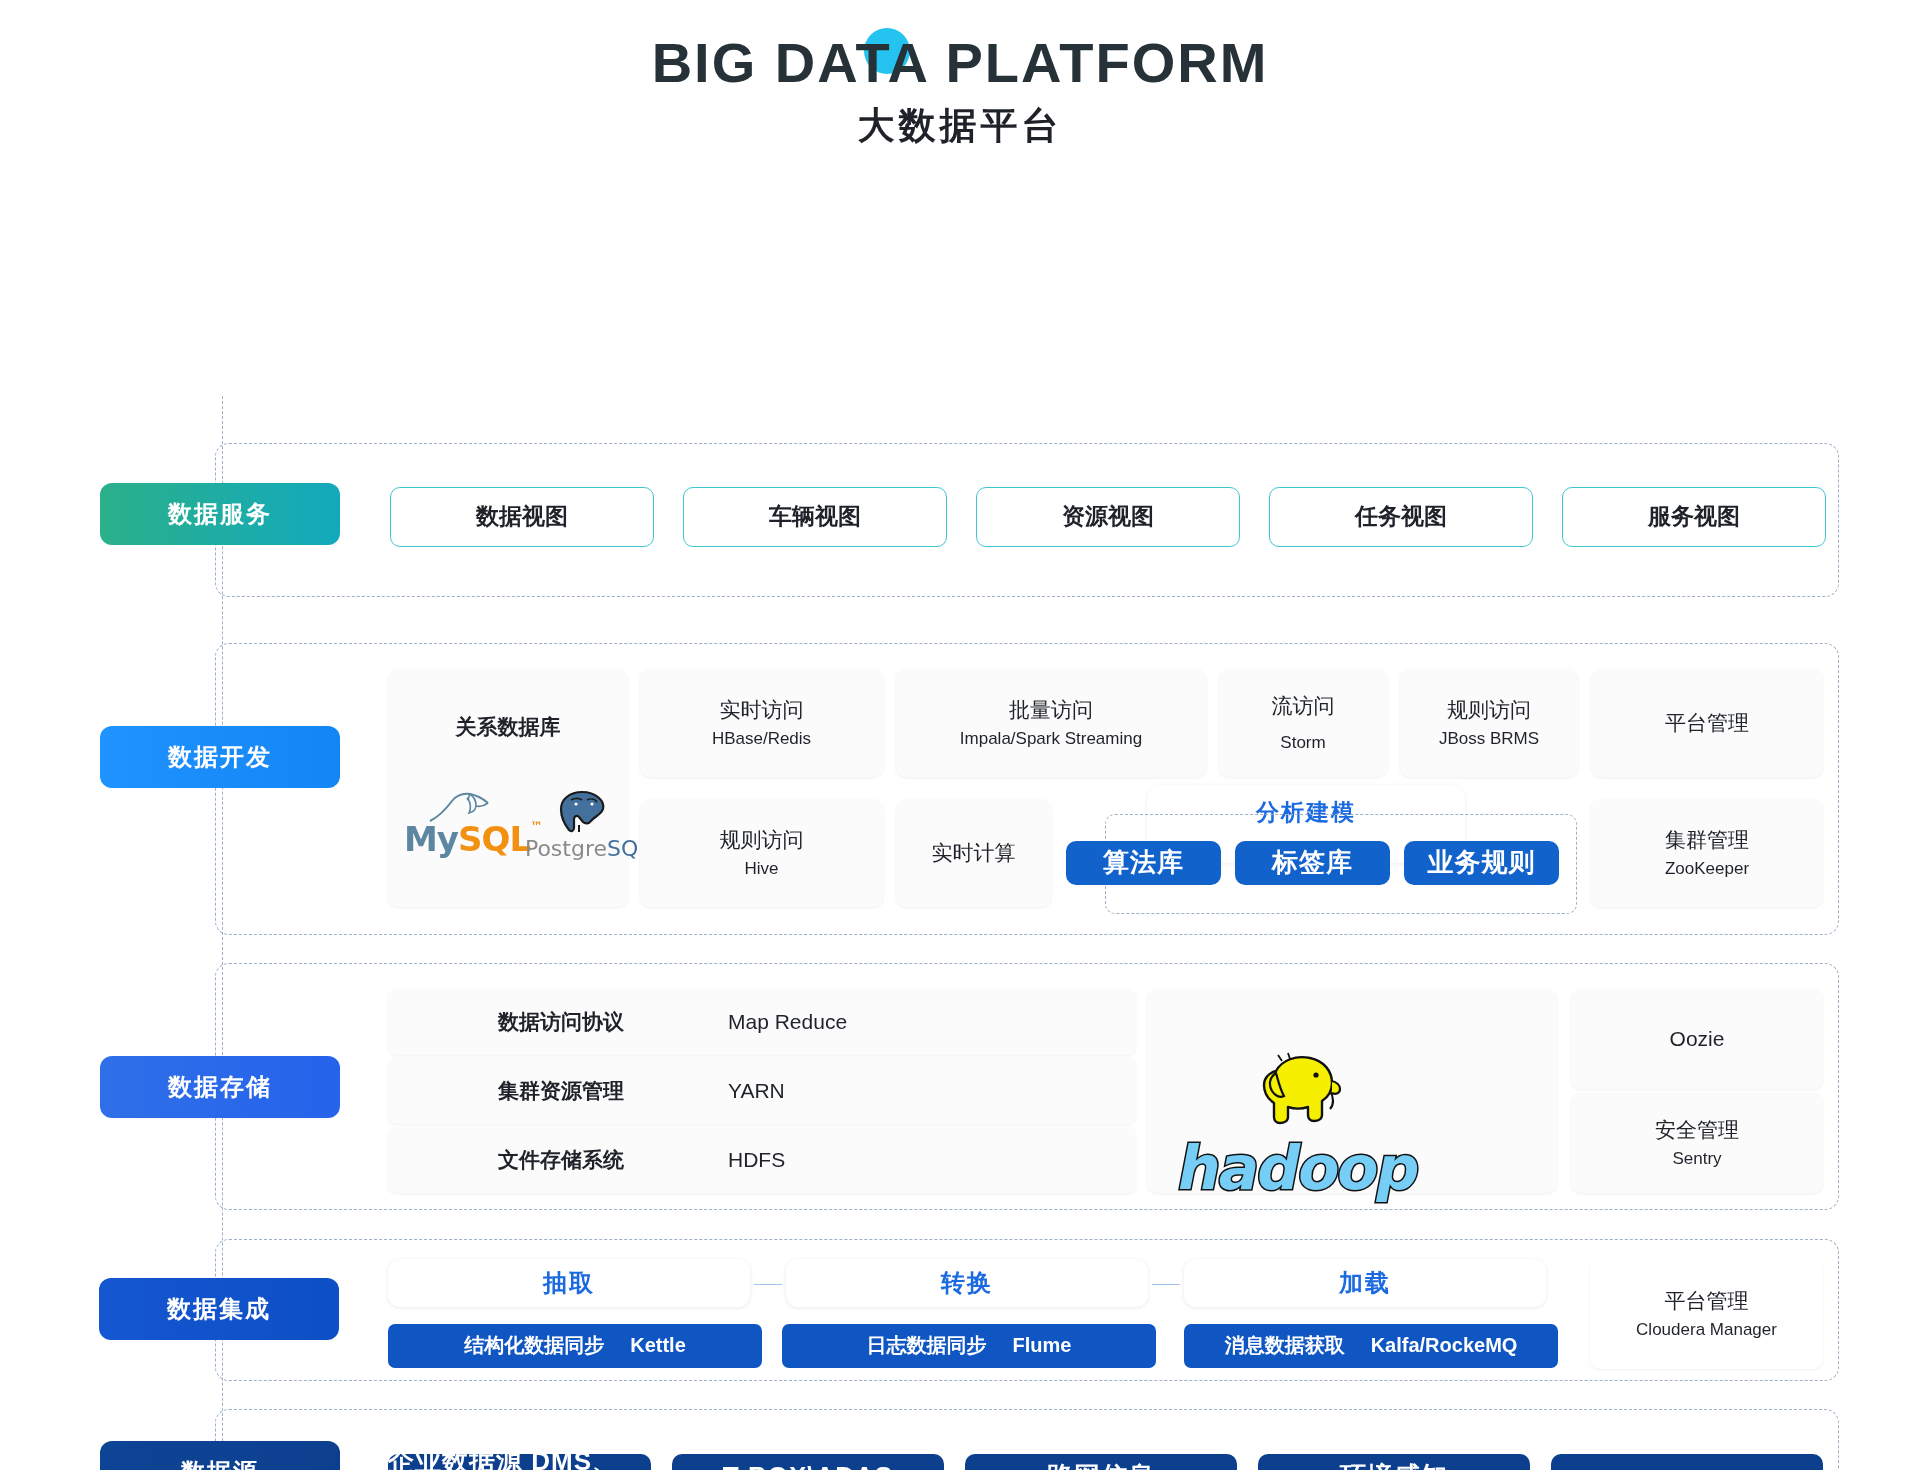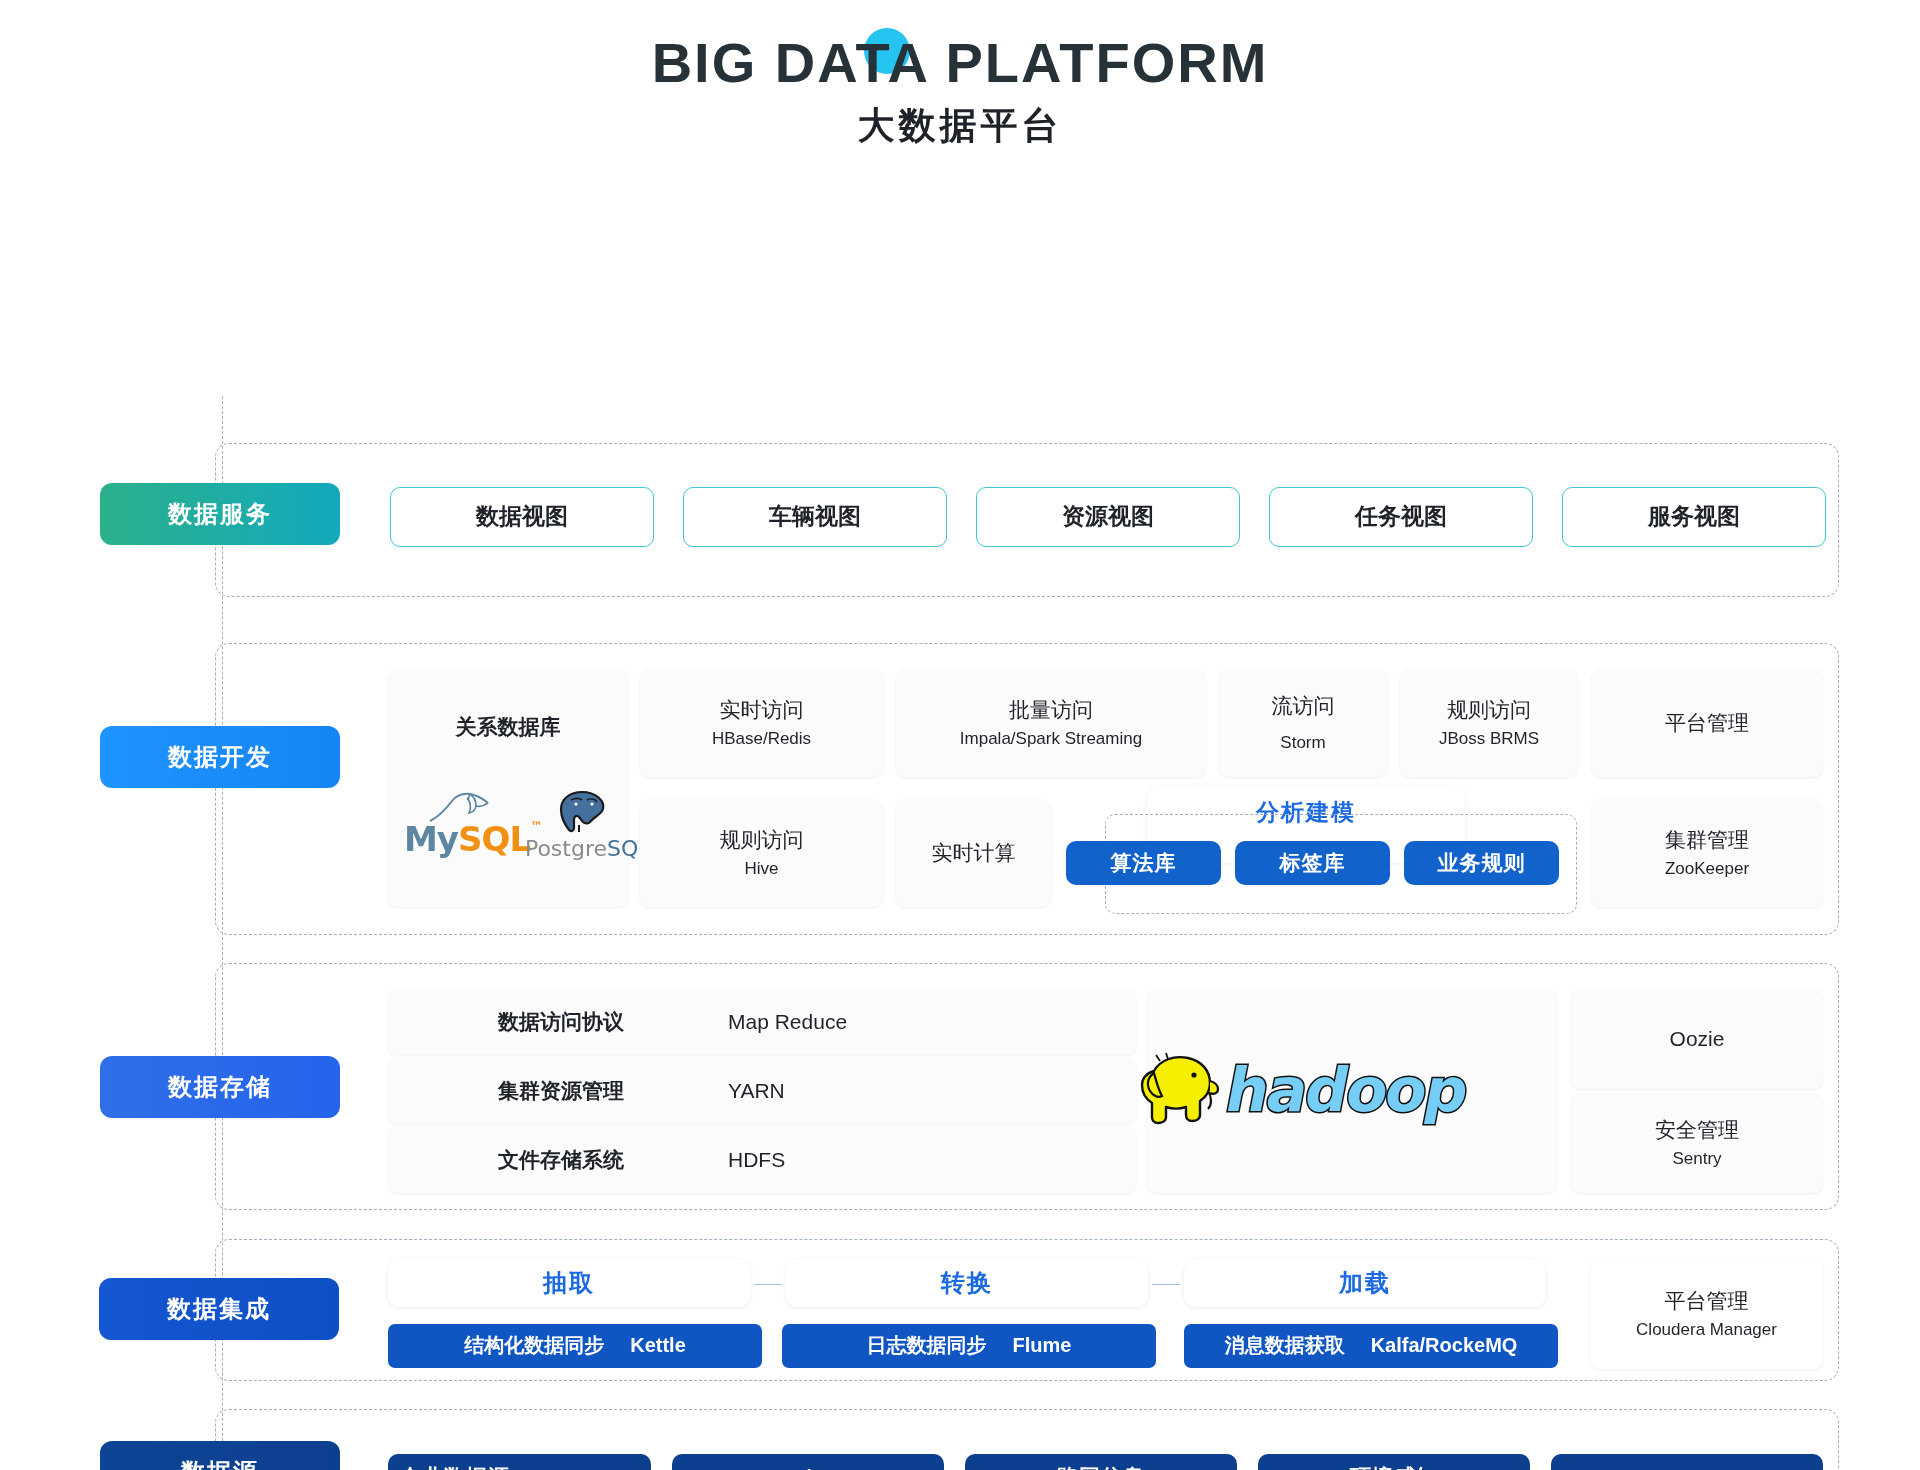--- a/index.html
+++ b/index.html
@@ -58,21 +58,21 @@
 
   .view-box{
     position:absolute;background:#fff;border:1.6px solid #3fc6d4;border-radius:10px;
     display:flex;align-items:center;justify-content:center;
     font-size:23px;font-weight:700;color:#1f2329;
   }
 
   .pill{
     position:absolute;background:#1262cc;border-radius:10px;
     display:flex;align-items:center;justify-content:center;
-    color:#fff;font-size:21px;font-weight:700;letter-spacing:1px;
+    color:#fff;font-size:26px;font-weight:700;letter-spacing:1px;
   }
   .pill.navy{background:#0d3f8f;}
 
   .kv-row{
     position:absolute;background:#fbfbfc;border-radius:8px;
     box-shadow:0 1px 3px rgba(16,24,40,.06);
     display:flex;align-items:center;font-size:21px;
   }
   .kv-row .k{position:absolute;left:110px;font-weight:700;}
   .kv-row .v{position:absolute;left:340px;}
@@ -260,21 +260,21 @@
   <div class="kv-row" style="left:388px;top:907px;width:748px;height:66px;">
     <span class="k">集群资源管理</span>
     <span class="v">YARN</span>
   </div>
   <div class="kv-row" style="left:388px;top:976px;width:748px;height:66px;">
     <span class="k">文件存储系统</span>
     <span class="v">HDFS</span>
   </div>
 
   <div class="card" style="left:1147px;top:838px;width:410px;height:204px;"></div>
-  <div class="hadoop-wrap" style="left:1130px;top:900px;">
+  <div class="hadoop-wrap" style="left:1178px;top:900px;flex-direction:column;">
     <svg width="92" height="78" viewBox="0 0 92 78">
       <path d="M24 20 C30 9 44 4 58 7 C72 10 80 20 80 32 C80 40 76 46 70 50
                L70 64 C70 68 66 70 62 70 C58 70 56 67 56 64 L56 56
                C50 58 42 58 36 56 L36 66 C36 70 32 72 28 72 C24 72 22 69 22 66
                L22 52 C16 48 12 42 12 34 C12 28 16 22 24 20 Z" fill="#f6f000" stroke="#111" stroke-width="2.4" stroke-linejoin="round"></path>
       <path d="M24 22 C18 26 16 33 20 40 C23 45 28 47 32 45 C28 38 26 29 24 22 Z" fill="#f6f000" stroke="#111" stroke-width="2.2"></path>
       <path d="M80 30 C84 31 88 34 88 38 C88 42 84 44 80 42" fill="#f6f000" stroke="#111" stroke-width="2.2"></path>
       <circle cx="64" cy="24" r="2.6" fill="#111"></circle>
       <path d="M78 40 C82 46 82 54 78 58" fill="none" stroke="#111" stroke-width="2.2"></path>
       <path d="M30 10 L26 4 M38 8 L36 2" stroke="#111" stroke-width="1.8"></path>

